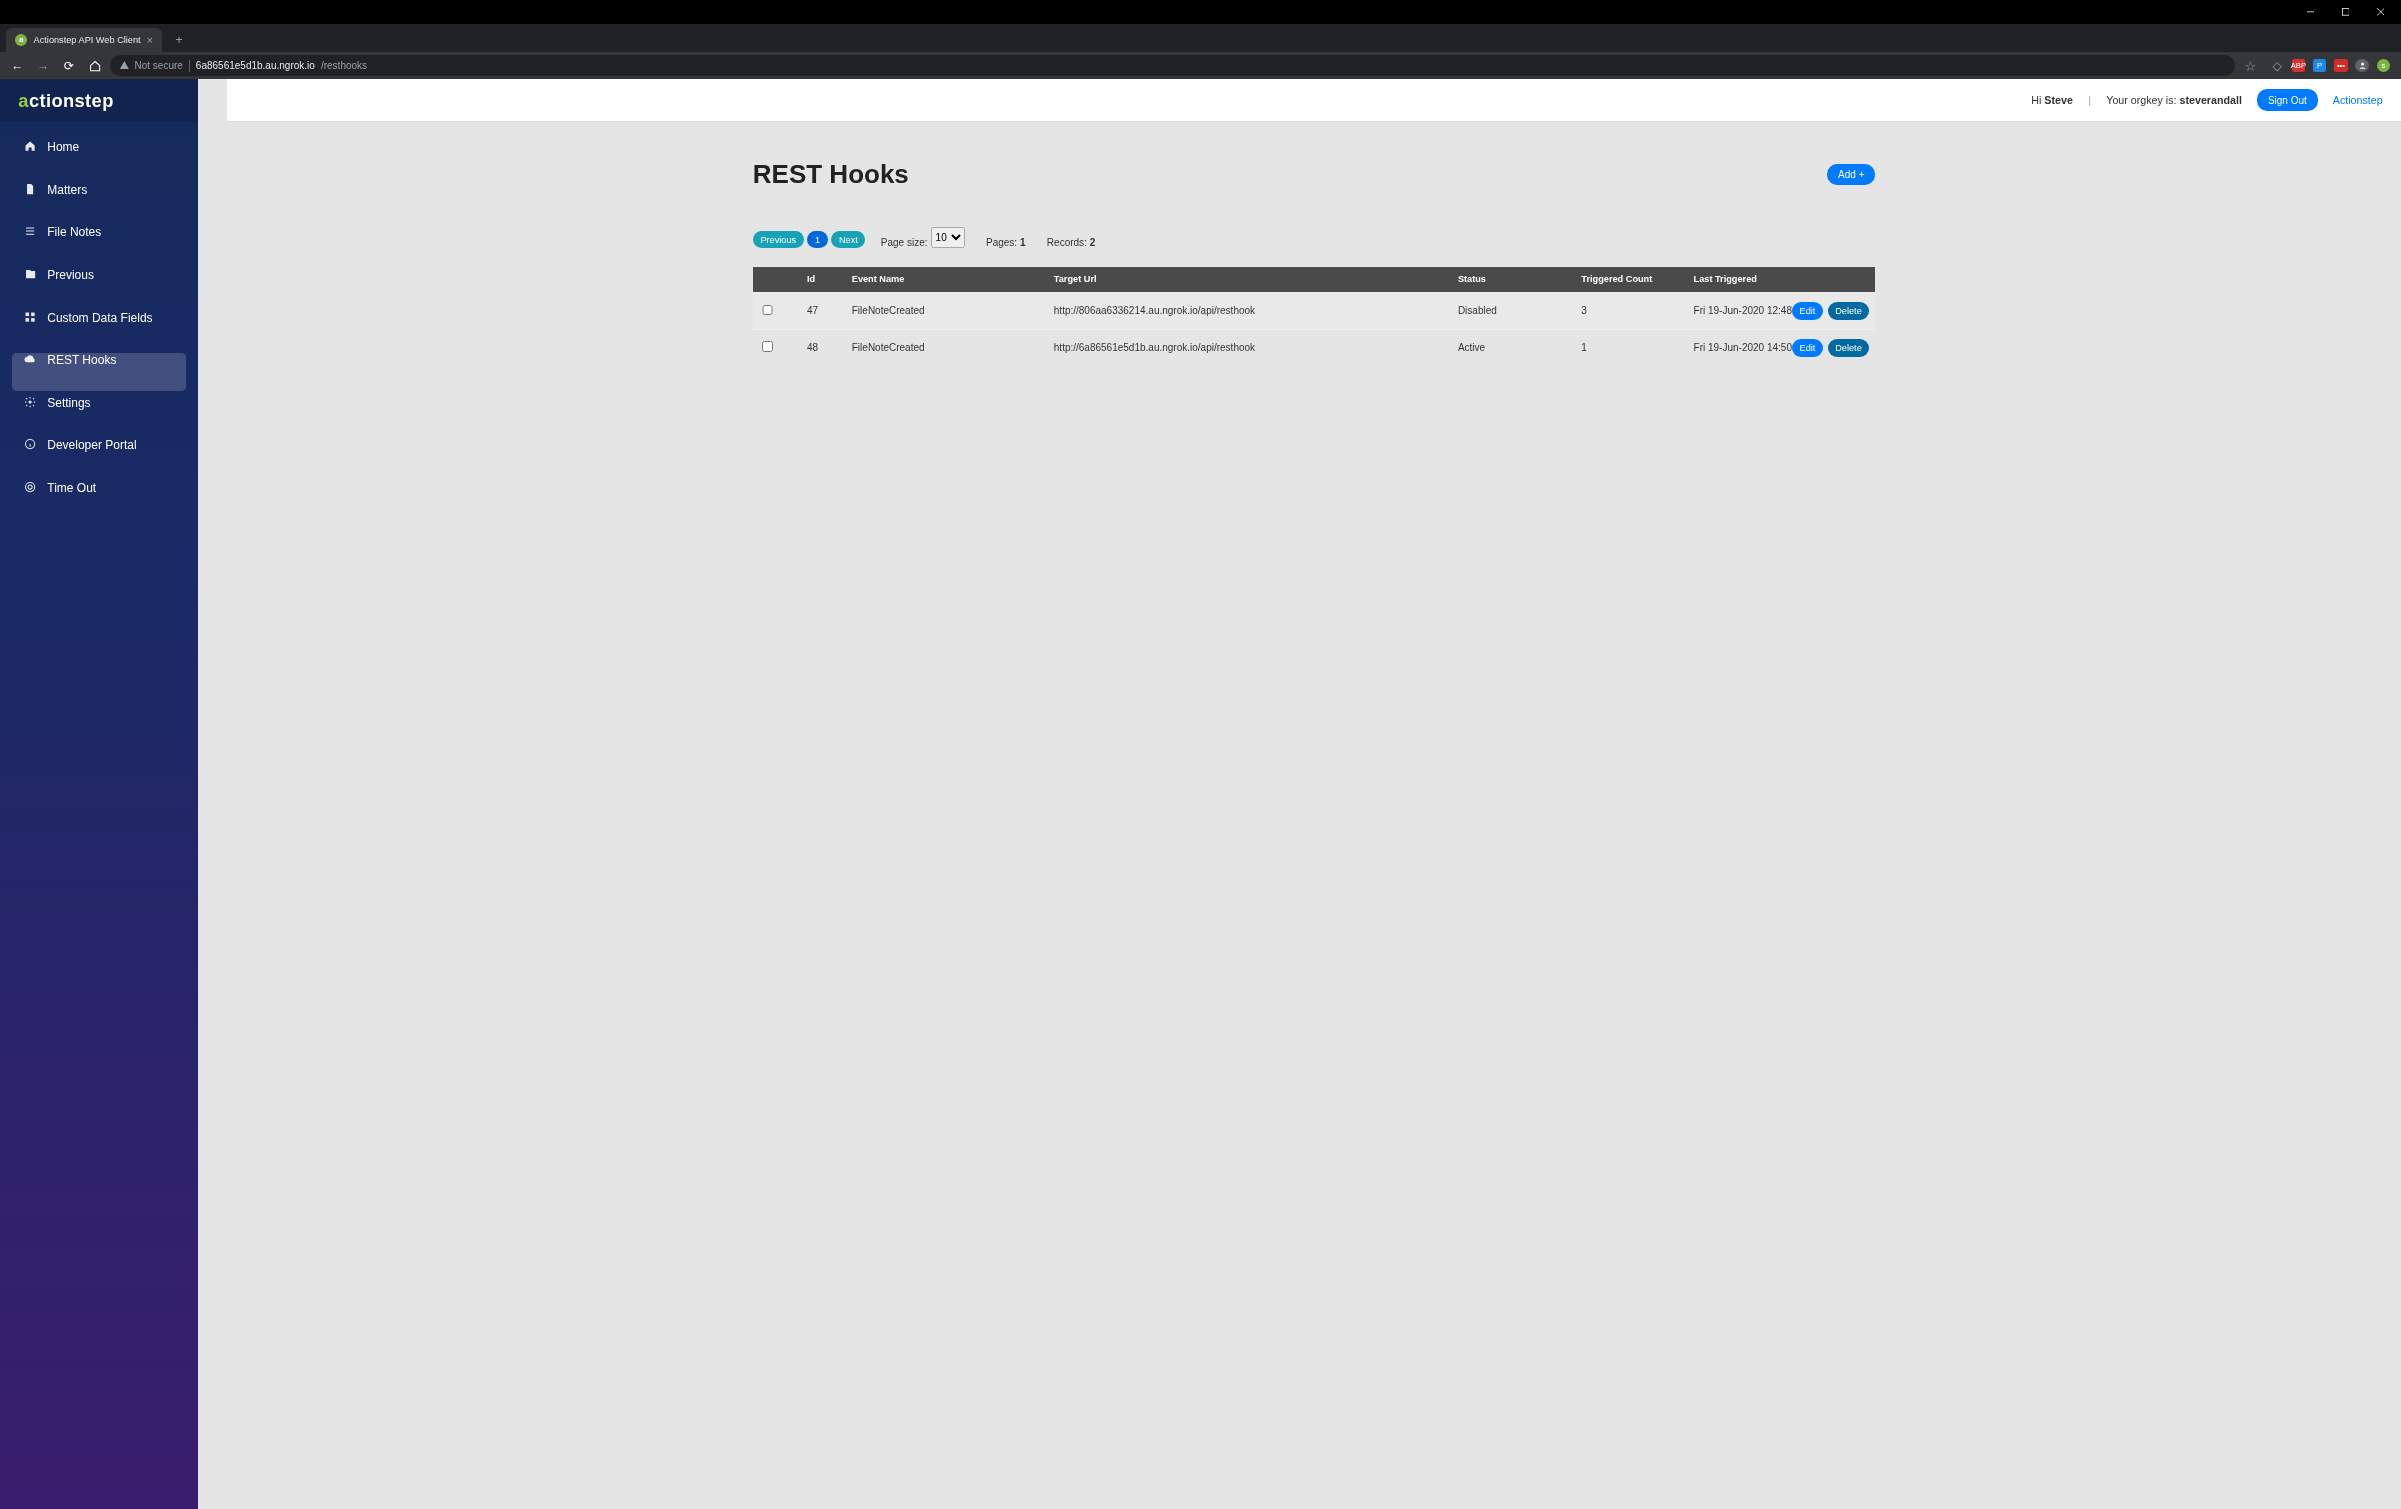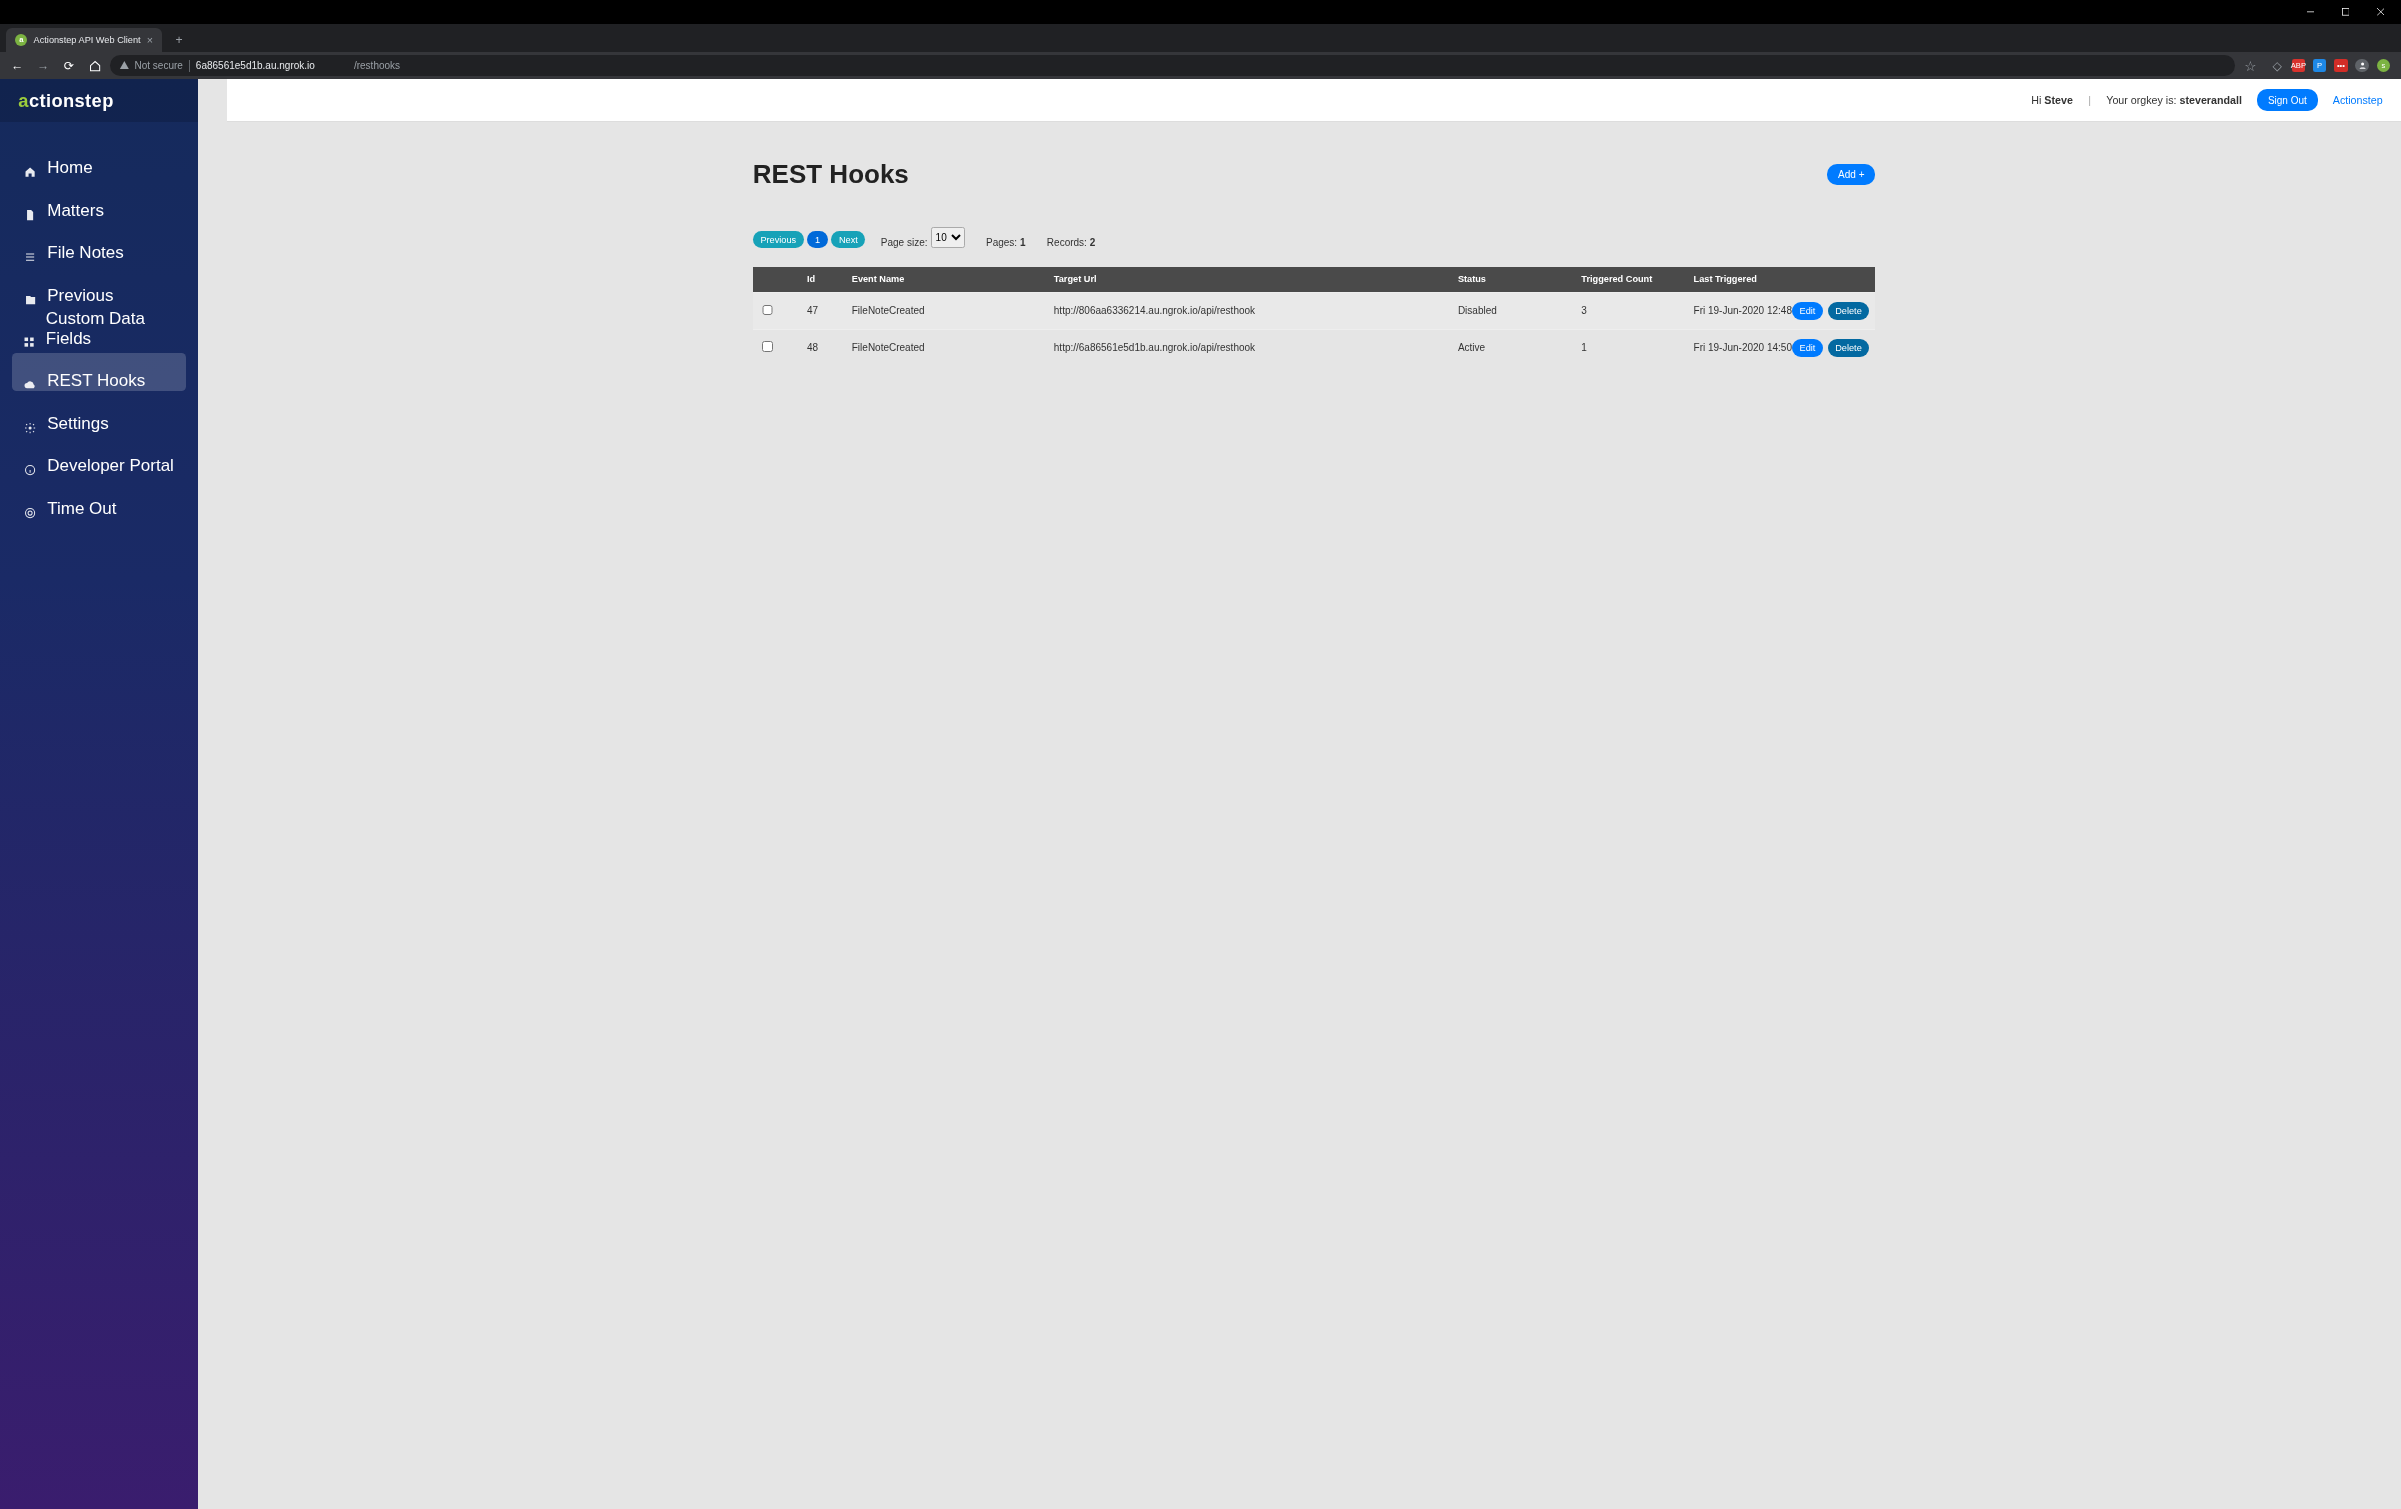--- a/index.html
+++ b/index.html
@@ -14,33 +14,33 @@
   .tab .favicon { width: 12.2px; height: 12.2px; background: #7cb342; border-radius: 50%; display: flex; align-items: center; justify-content: center; color: #fff; font-size: 7.6px; font-weight: bold; }
   .tab-close { font-size: 10.7px; color: #9aa0a6; }
   .new-tab { width: 21.4px; height: 21.4px; display: flex; align-items: center; justify-content: center; color: #9aa0a6; font-size: 12.2px; margin-left: 6.1px; margin-bottom: 1.5px;}
 
   .addr-bar { height: 27.5px; background: #35363a; display: flex; align-items: center; padding: 0 6.1px; gap: 4.6px; }
   .nav-btn { width: 21.4px; height: 21.4px; display: flex; align-items: center; justify-content: center; color: #9aa0a6; border-radius: 50%; font-size: 12.2px; flex-shrink:0; }
   .nav-btn.enabled { color: #fff; }
   .omnibox { flex: 1; height: 21.4px; background: #202124; border-radius: 10.7px; display: flex; align-items: center; padding: 0 9.2px; color: #e8eaed; font-size: 10px; gap: 6.1px; min-width: 0;}
   .omnibox .secure { color: #9aa0a6; display: flex; align-items: center; gap: 4.6px; white-space: nowrap;}
   .omnibox .divider-v { width: 0.8px; height: 12.2px; background: #5f6368; }
-  .omnibox .url-path { color: #9aa0a6; margin-left: 33px; }
+  .omnibox .url-path { color: #9aa0a6; }
   .ext-icons { display: flex; align-items: center; gap: 7.6px; padding: 0 4.6px;}
   .ext-icon { width: 13.7px; height: 13.7px; border-radius: 2.3px; display:flex; align-items:center; justify-content:center; font-size:7.6px; color:#fff;}
 
   
   .page { position: absolute; top: 79px; bottom: 0; left: 0; right: 0; display: flex; background: #e5e5e5; }
 
   
   .sidebar { width: 198px; background: linear-gradient(180deg, #152a5c 0%, #1a2a66 35%, #3a1d6e 100%); color: #fff; display: flex; flex-direction: column; flex-shrink:0;}
   .logo { height: 43px; display: flex; align-items: center; padding: 0 18.3px; background: rgba(0,0,0,0.15); font-size: 18.3px; font-weight: 700; letter-spacing: 0.4px;}
   .logo .accent { color: #9ccc3c; }
   .nav { padding: 18.3px 12.2px; display: flex; flex-direction: column; gap: 4.6px; }
-  .nav-item { display: flex; align-items: flex-end; gap: 10.7px; height: 38px; padding: 0 10.7px; border-radius: 4.6px; color: #fff; font-size: 17px; cursor: pointer;}
+  .nav-item { display: flex; align-items: flex-start; gap: 10.7px; height: 38px; padding: 0 10.7px; border-radius: 4.6px; color: #fff; font-size: 12px; cursor: pointer;}
   .nav-item.active { background: rgba(255,255,255,0.18); }
   .nav-icon { width: 13.7px; display: flex; align-items: center; justify-content: center; font-size: 12.2px; opacity: 0.9;}
 
   
   .content-col { flex: 1; display: flex; flex-direction: column; min-width: 0; margin-left: 29px;}
   .topbar { height: 43px; background: #fff; border-bottom: 0.8px solid #ddd; display: flex; align-items: center; justify-content: flex-end; padding: 0 18.3px; gap: 15.3px; font-size: 10.7px; color: #333;}
   .topbar .sep { color: #aaa; }
   .topbar .bold { font-weight: 700; }
   .btn { display: inline-flex; align-items: center; justify-content: center; padding: 5.3px 10.7px; border-radius: 10px; font-size: 10px; border: none; cursor: pointer; color: #fff;}
   .btn-primary { background: #007bff; }

